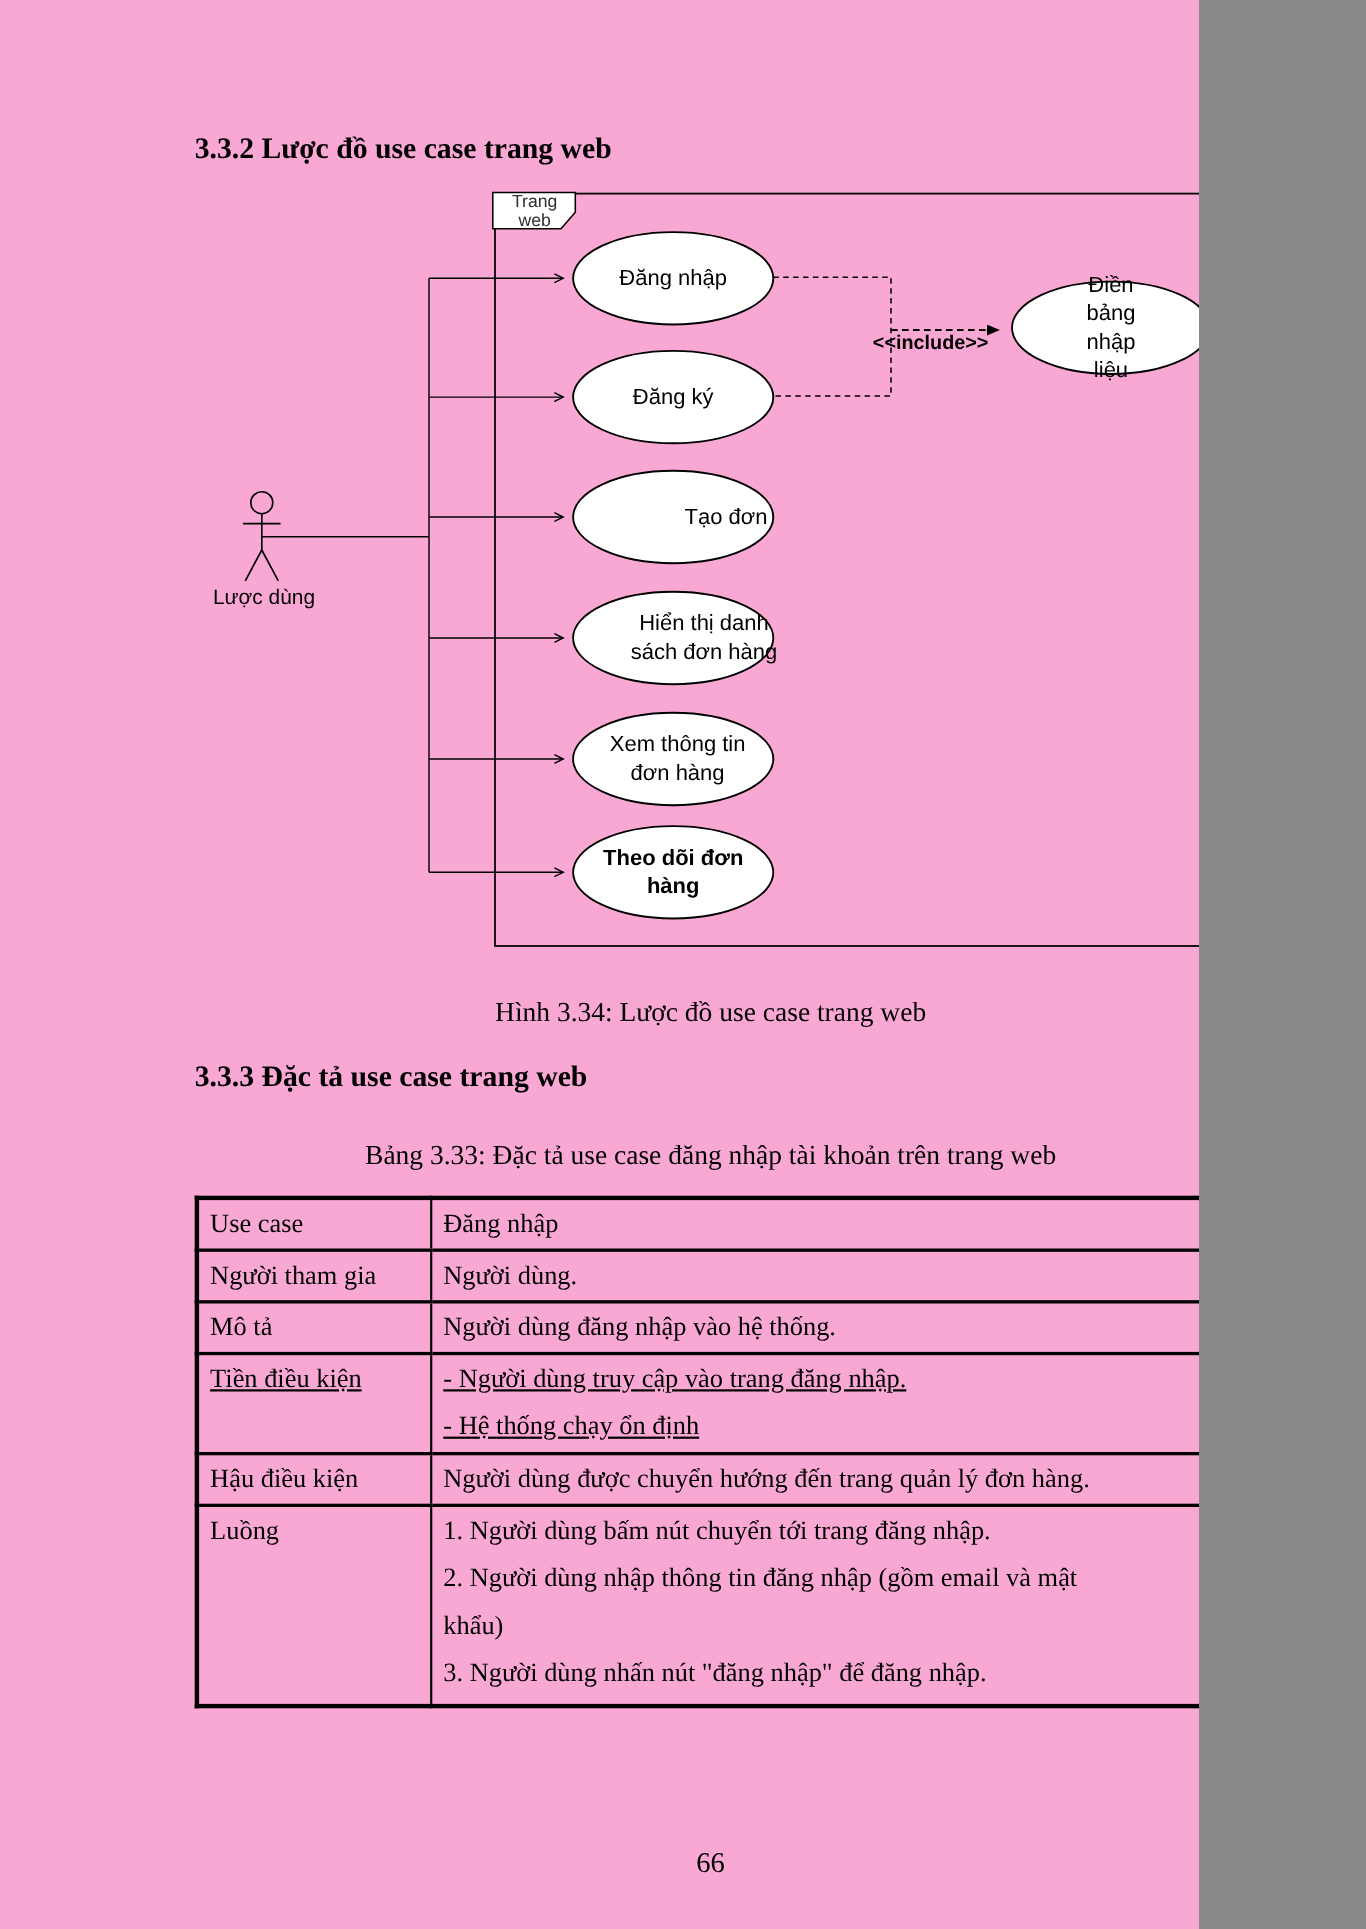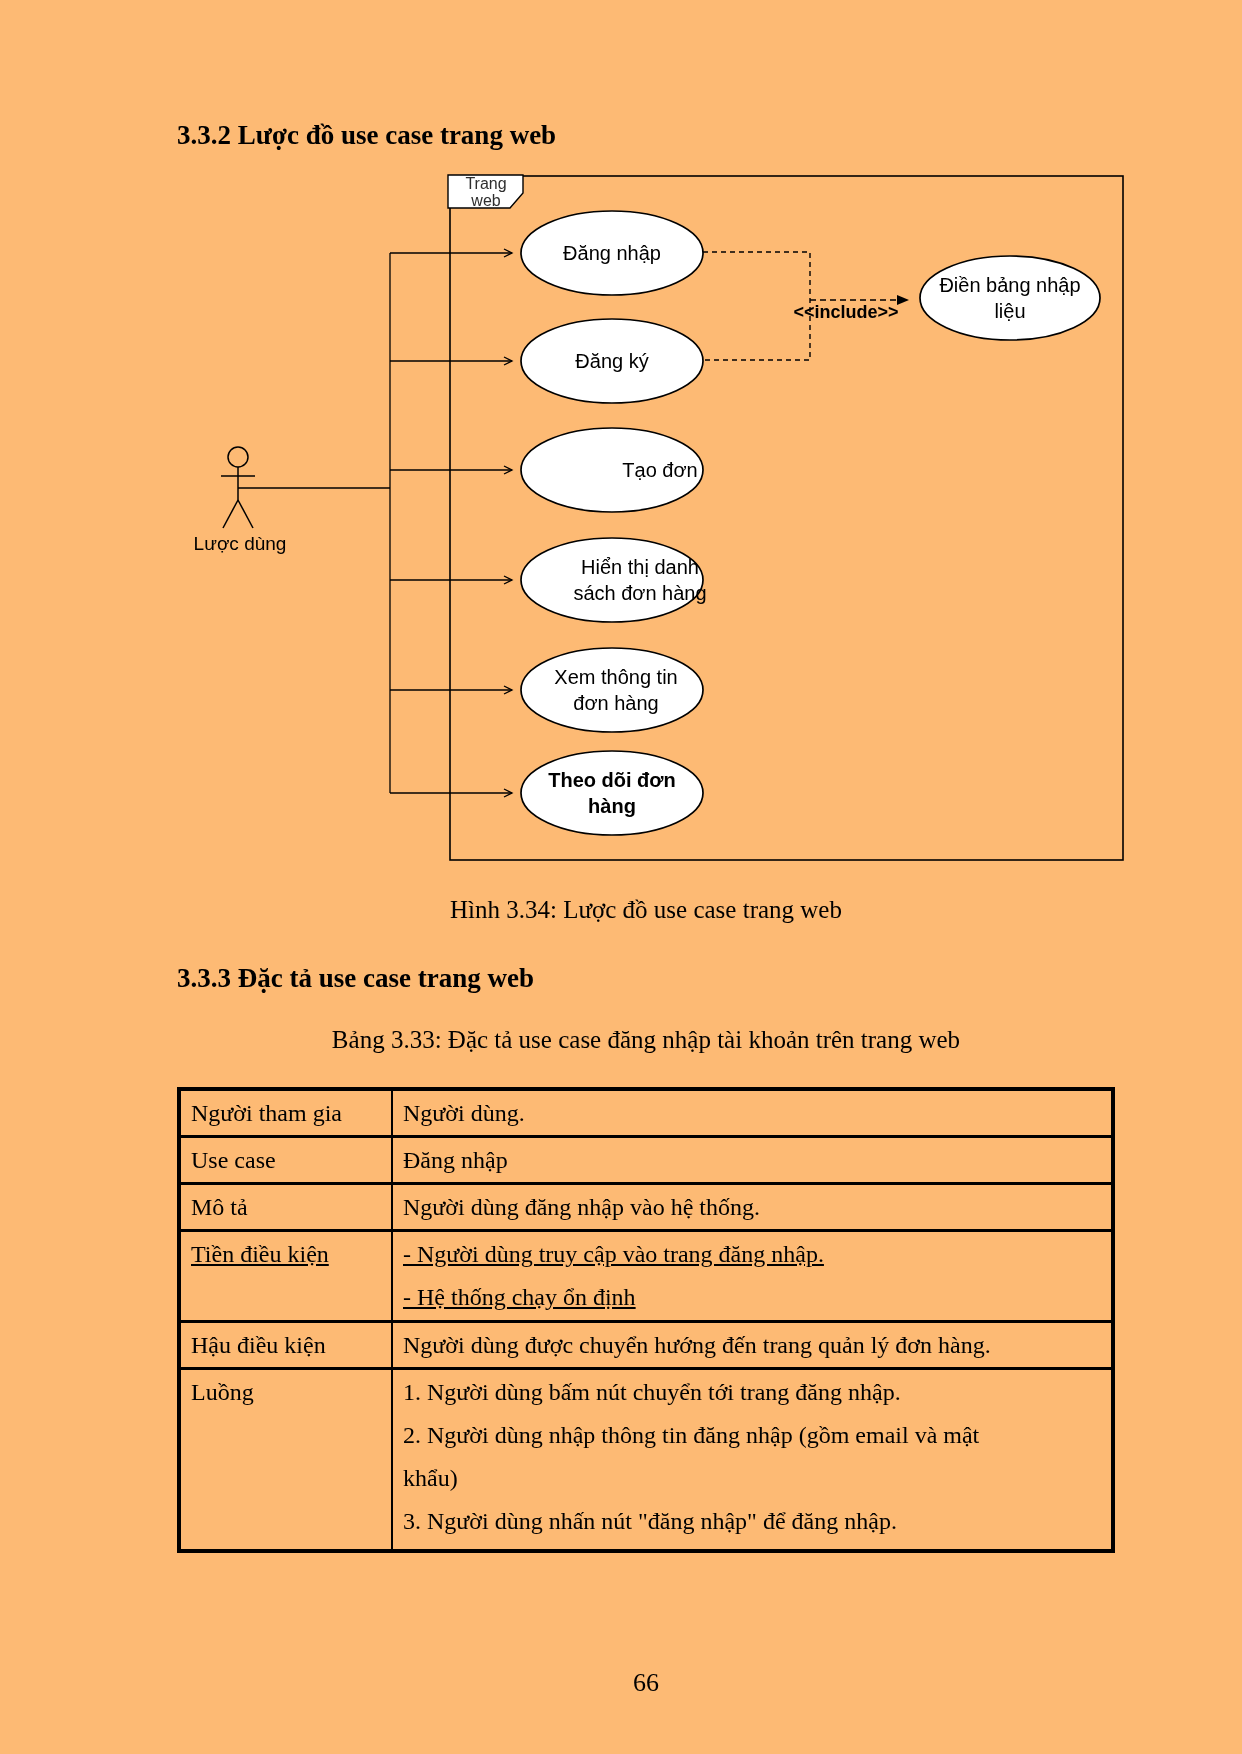--- a/index.html
+++ b/index.html
@@ -1,36 +1,37 @@
 <!DOCTYPE html>
 <html><head>
 <meta charset="utf-8">
 <style>
   html,body{margin:0;padding:0;background:#888;}
   #page{
     position:relative;
-    width:1242px;height:1754px;
-    background:#fdba74;
+    width:1090px;height:1754px;
+    background:#f9a8d4;
     font-family:"Liberation Serif", serif;
     color:#000;
     overflow:hidden;
   }
   .abs{position:absolute;}
   .heading{
     font-family:"Liberation Serif", serif;
     font-weight:bold;
     font-size:27px;
     white-space:nowrap;
   }
   .caption{
     font-family:"Liberation Serif", serif;
     font-size:25px;
     text-align:center;
     width:938px;
     left:177px;
+    margin-top:11px;
   }
   
   .dlabel{
     position:absolute;
     font-family:"Liberation Sans", sans-serif;
     font-size:20px;
     line-height:26px;
     color:#000;
     text-align:center;
     white-space:pre-line;
@@ -138,27 +139,27 @@
   <div class="dlabel actor-label" style="left:240px;top:544px;">Lược dùng</div>
 
   <div class="abs caption" style="top:896px;">Hình 3.34: Lược đồ use case trang web</div>
 
   <div class="abs heading" style="left:177px;top:963px;">3.3.3 Đặc tả use case trang web</div>
 
   <div class="abs caption" style="top:1026px;">Bảng 3.33: Đặc tả use case đăng nhập tài khoản trên trang web</div>
 
   <table id="spec-table">
     <tbody>
-        <tr style="height:45px;">
+        <tr style="height:42px;">
+      <td class="key">Use case</td>
+      <td class="val">Đăng nhập</td>
+    </tr>
+    <tr style="height:45px;">
       <td class="key">Người tham gia</td>
       <td class="val">Người dùng.</td>
-    </tr>
-    <tr style="height:42px;">
-      <td class="key">Use case</td>
-      <td class="val">Đăng nhập</td>
     </tr>
     <tr style="height:44px;">
       <td class="key">Mô tả</td>
       <td class="val">Người dùng đăng nhập vào hệ thống.</td>
     </tr>
     <tr style="height:91px;text-decoration:underline;">
       <td class="key">Tiền điều kiện</td>
       <td class="val">- Người dùng truy cập vào trang đăng nhập.
 - Hệ thống chạy ổn định</td>
     </tr>

